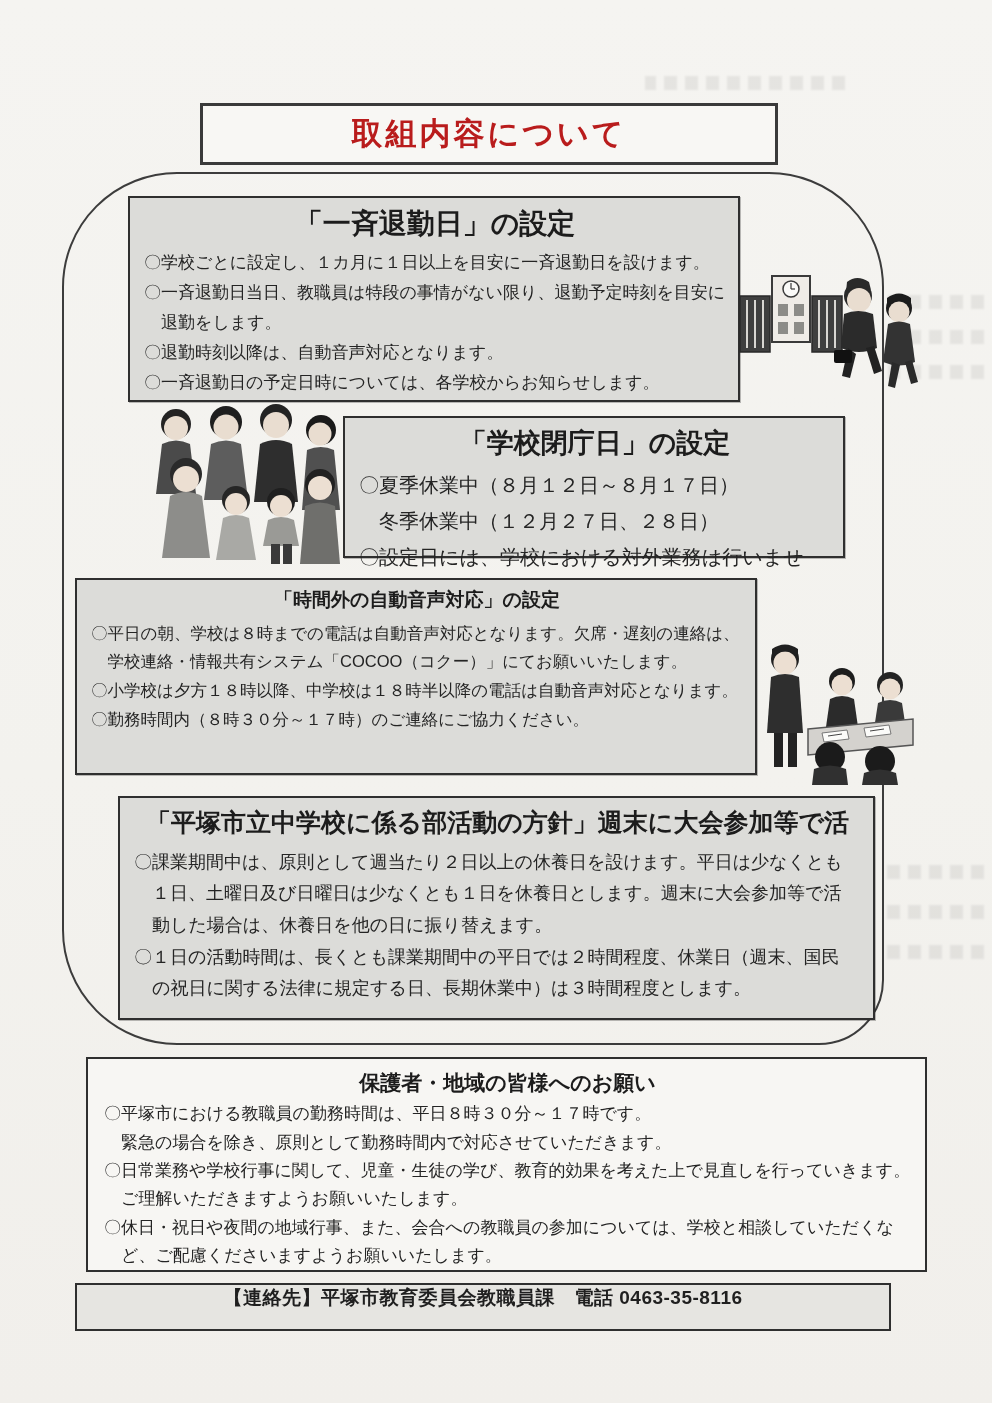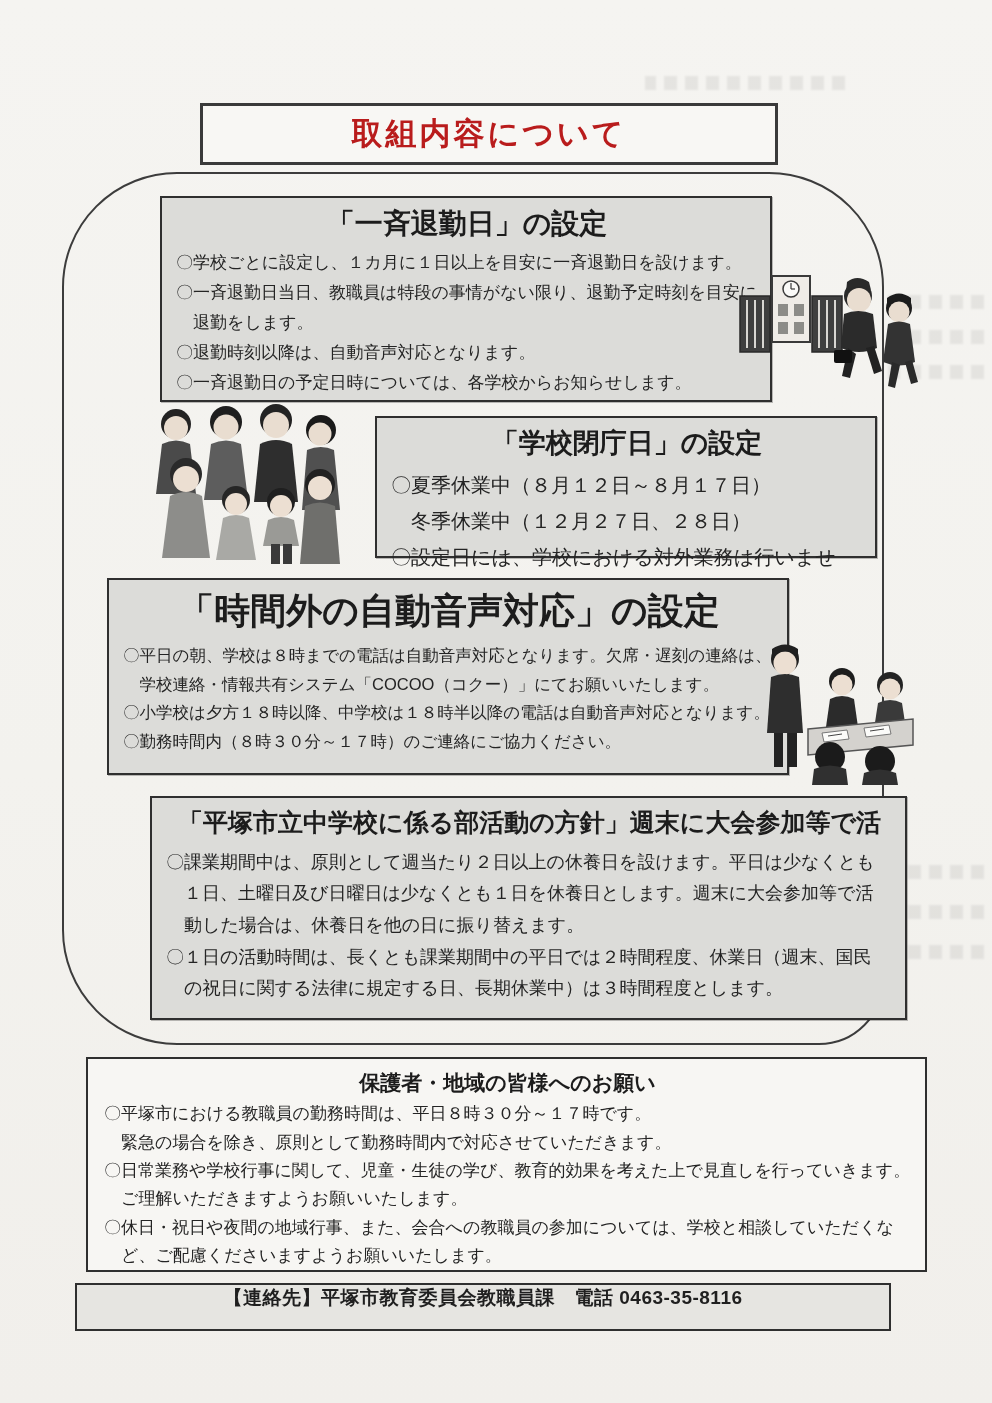--- a/index.html
+++ b/index.html
@@ -37,41 +37,40 @@
     border-radius:115px 115px 65px 115px;
     box-sizing:border-box;
   }
   .gray-box{
     position:absolute;
     background:#dcdcd9;
     border:2.5px solid #2f2f2f;
     box-sizing:border-box;
     padding:6px 12px 16px 14px;
     box-shadow:1px 1px 0 rgba(0,0,0,.25);
-    margin-left:32px;
   }
   .white-box{
     position:absolute;
     background:#f7f6f3;
     border:2.5px solid #2f2f2f;
     box-sizing:border-box;
     padding:8px 14px 4px 16px;
   }
   .box-title{
     text-align:center;font-weight:bold;color:#1c1c1c;
     margin:2px 0 6px 0;line-height:1.3;
   }
   .bullet{
     margin:0;white-space:pre-wrap;color:#242424;
   }
   #box1 .box-title{font-size:28px;}
   #box1 .bullet{font-size:17px;line-height:1.76;}
   #box2 .box-title{font-size:27px;}
   #box2 .bullet{font-size:20px;line-height:1.8;}
-  #box3 .box-title{font-size:36px;}
+  #box3 .box-title{font-size:19px;}
   #box3 .bullet{font-size:16.5px;line-height:1.74;}
   #box4 .box-title{font-size:25px;margin-bottom:8px;}
   #box4 .bullet{font-size:18px;line-height:1.76;}
   #parents-box .box-title{font-size:21px;margin-bottom:4px;}
   #parents-box .bullet{font-size:17px;line-height:1.67;}
   .footer-box{
     position:absolute;left:75px;top:1283px;width:816px;height:48px;
     background:#e6e5e1;border:2px solid #2f2f2f;
     display:flex;justify-content:center;
     box-sizing:border-box;

